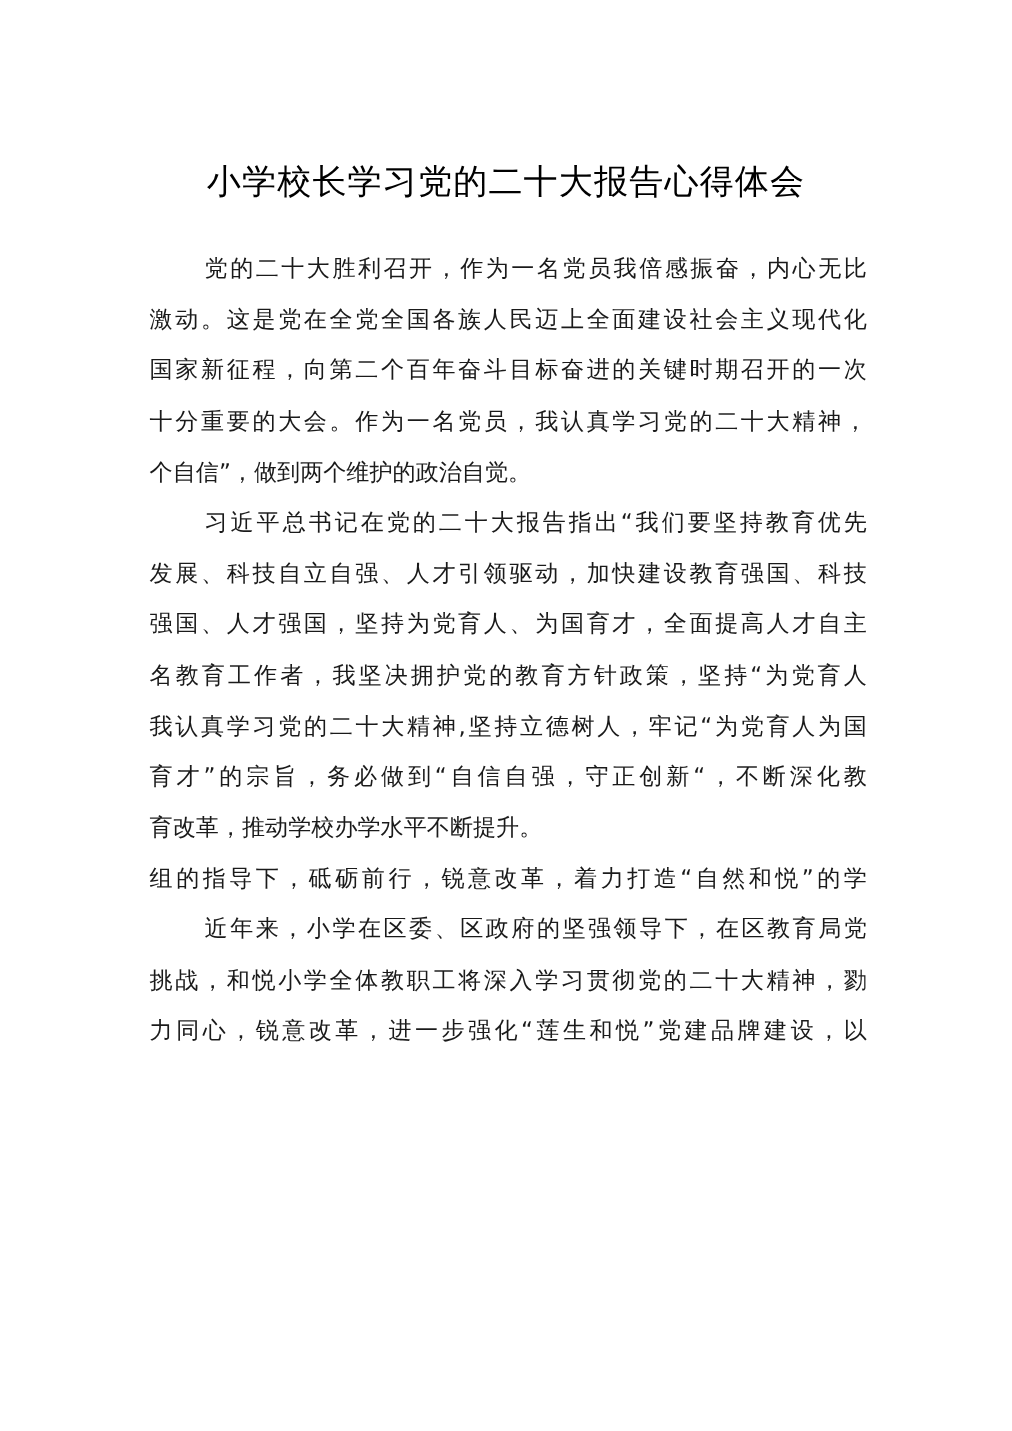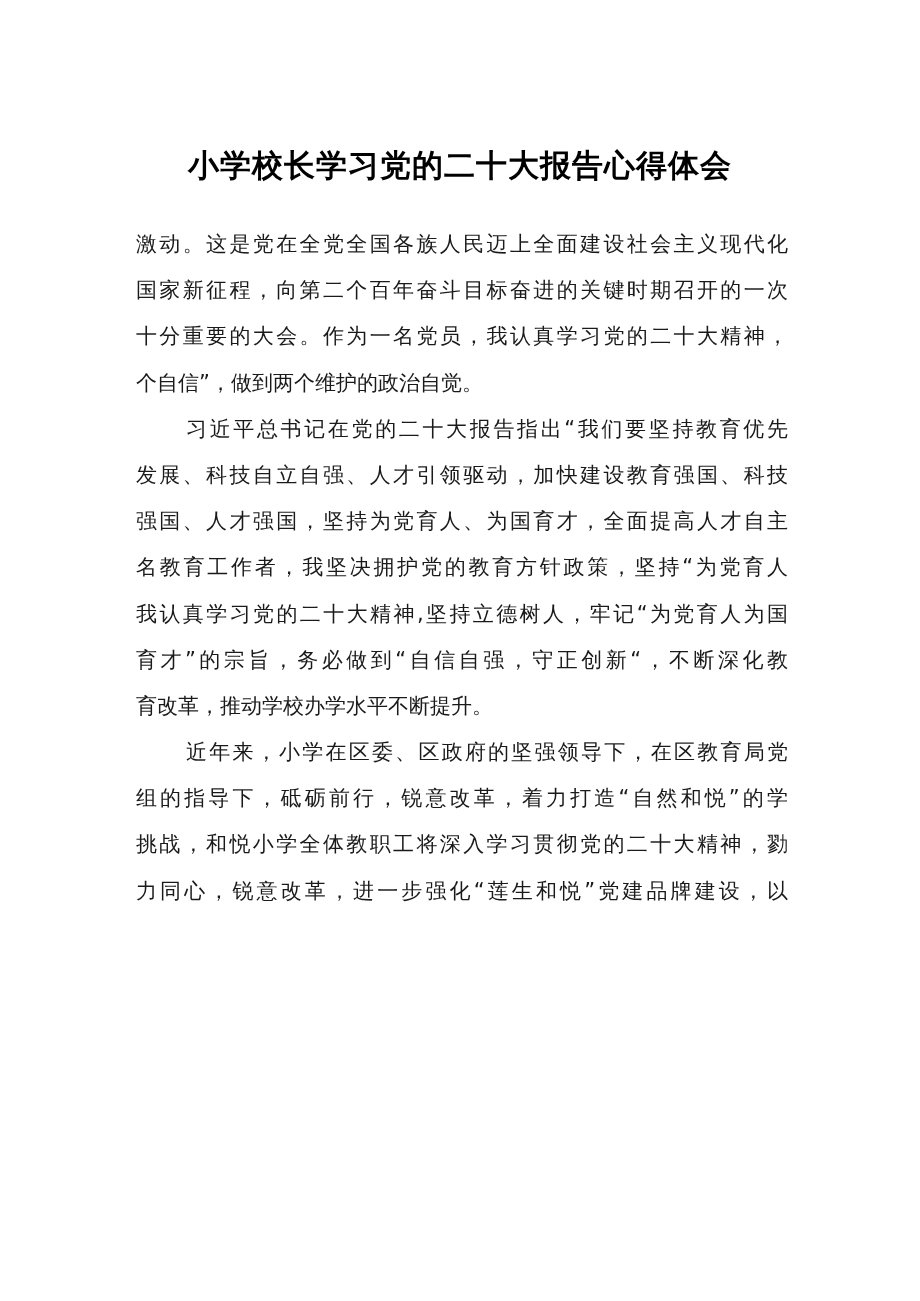--- a/index.html
+++ b/index.html
@@ -25,21 +25,21 @@
   .title {
     position: absolute;
     left: 0;
     top: 140px;
     width: 920px;
     text-align: center;
     font-size: 31px;
     line-height: 50px;
     letter-spacing: 1px;
     color: #000000;
-    font-weight: bold;
+    font-weight: normal;
     margin: 0;
   }
   .body {
     position: absolute;
     left: 136px;
     top: 221px;
     width: 652px;
   }
   .line {
     height: 46.2px;
@@ -60,36 +60,37 @@
 </style>
 </head>
 <body>
 
 <div class="page">
   <h1 class="title">小学校长学习党的二十大报告心得体会</h1>
 
   <div class="body">
 
     <div>
+      <div class="line indent">党的二十大胜利召开，作为一名党员我倍感振奋，内心无比</div>
       <div class="line">激动。这是党在全党全国各族人民迈上全面建设社会主义现代化</div>
       <div class="line">国家新征程，向第二个百年奋斗目标奋进的关键时期召开的一次</div>
       <div class="line">十分重要的大会。作为一名党员，我认真学习党的二十大精神，</div>
       <div class="line last">个自信”，做到两个维护的政治自觉。</div>
     </div>
 
     <div>
       <div class="line indent">习近平总书记在党的二十大报告指出“我们要坚持教育优先</div>
       <div class="line">发展、科技自立自强、人才引领驱动，加快建设教育强国、科技</div>
       <div class="line">强国、人才强国，坚持为党育人、为国育才，全面提高人才自主</div>
       <div class="line">名教育工作者，我坚决拥护党的教育方针政策，坚持“为党育人</div>
       <div class="line">我认真学习党的二十大精神,坚持立德树人，牢记“为党育人为国</div>
       <div class="line">育才”的宗旨，务必做到“自信自强，守正创新“，不断深化教</div>
       <div class="line last">育改革，推动学校办学水平不断提升。</div>
     </div>
 
     <div>
+      <div class="line">组的指导下，砥砺前行，锐意改革，着力打造“自然和悦”的学</div>
       <div class="line indent">近年来，小学在区委、区政府的坚强领导下，在区教育局党</div>
-      <div class="line">组的指导下，砥砺前行，锐意改革，着力打造“自然和悦”的学</div>
       <div class="line">挑战，和悦小学全体教职工将深入学习贯彻党的二十大精神，勠</div>
       <div class="line">力同心，锐意改革，进一步强化“莲生和悦”党建品牌建设，以</div>
     </div>
   </div>
 </div>
 
 </body></html>

